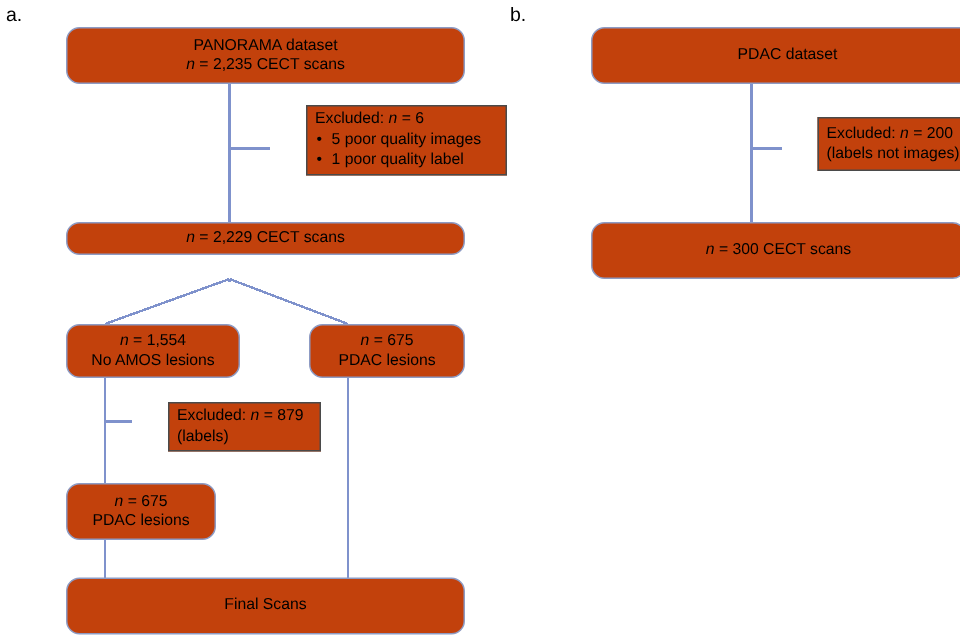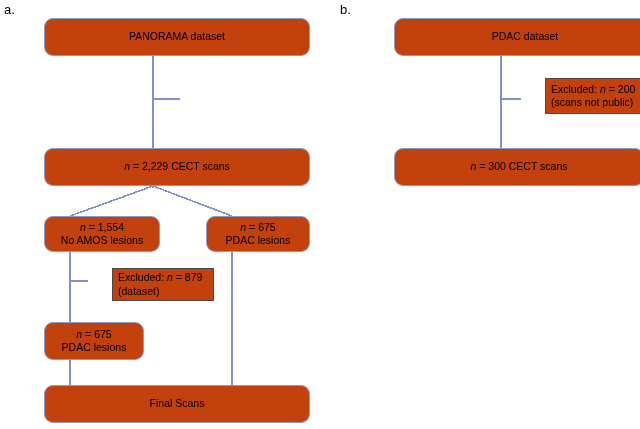--- a/index.html
+++ b/index.html
@@ -114,57 +114,65 @@
       <line x1="501" y1="56" x2="501" y2="148"></line>
       <line x1="501" y1="99" x2="521" y2="99"></line>
     </g>
   </svg>
 
   <div class="panel-label" style="left:4px; top:2px;">a.</div>
   <div class="panel-label" style="left:340px; top:2px;">b.</div>
 
   <div class="node round" style="left:20px; top:18px; width:266px; height:38px;">
     <span class="line">PANORAMA dataset</span>
+    <span class="line"><i class="it">n</i> = 2,235 CECT scans</span>
   </div>
 
+  <div class="node excl" style="left:180px; top:70px; width:134px; height:47px;">
+    <span class="line">Excluded: <i class="it">n</i> = 6</span>
+    <ul class="bullets">
+      <li>5 poor quality images</li>
+      <li>1 poor quality label</li>
+    </ul>
+  </div>
 
-  <div class="node round" style="left:20px; top:148px; width:266px; height:38px;">
+  <div class="node round" style="left:20px; top:148px; width:266px; height:22px;">
     <span class="line"><i class="it">n</i> = 2,229 CECT scans</span>
   </div>
 
   <div class="node round" style="left:20px; top:216px; width:116px; height:36px;">
     <span class="line"><i class="it">n</i> = 1,554</span>
     <span class="line">No AMOS lesions</span>
   </div>
 
   <div class="node round" style="left:182px; top:216px; width:104px; height:36px;">
     <span class="line"><i class="it">n</i> = 675</span>
     <span class="line">PDAC lesions</span>
   </div>
 
   <div class="node excl" style="left:88px; top:268px; width:102px; height:33px;text-align:center;">
     <span class="line">Excluded: <i class="it">n</i> = 879</span>
-    <span class="line">(dataset)</span>
+    <span class="line">(labels)</span>
   </div>
 
   <div class="node round" style="left:20px; top:322px; width:100px; height:38px;">
     <span class="line"><i class="it">n</i> = 675</span>
     <span class="line">PDAC lesions</span>
   </div>
 
   <div class="node round" style="left:20px; top:385px; width:266px; height:38px;">
     <span class="line">Final Scans</span>
   </div>
 
   <div class="node round" style="left:370px; top:18px; width:262px; height:38px;">
     <span class="line">PDAC dataset</span>
   </div>
 
   <div class="node excl" style="left:521px; top:78px; width:111px; height:36px;">
     <span class="line">Excluded: <i class="it">n</i> = 200</span>
-    <span class="line">(scans not public)</span>
+    <span class="line">(labels not images)</span>
   </div>
 
   <div class="node round" style="left:370px; top:148px; width:250px; height:38px;">
     <span class="line"><i class="it">n</i> = 300 CECT scans</span>
   </div>
 
 </div>
 
 </body></html>

